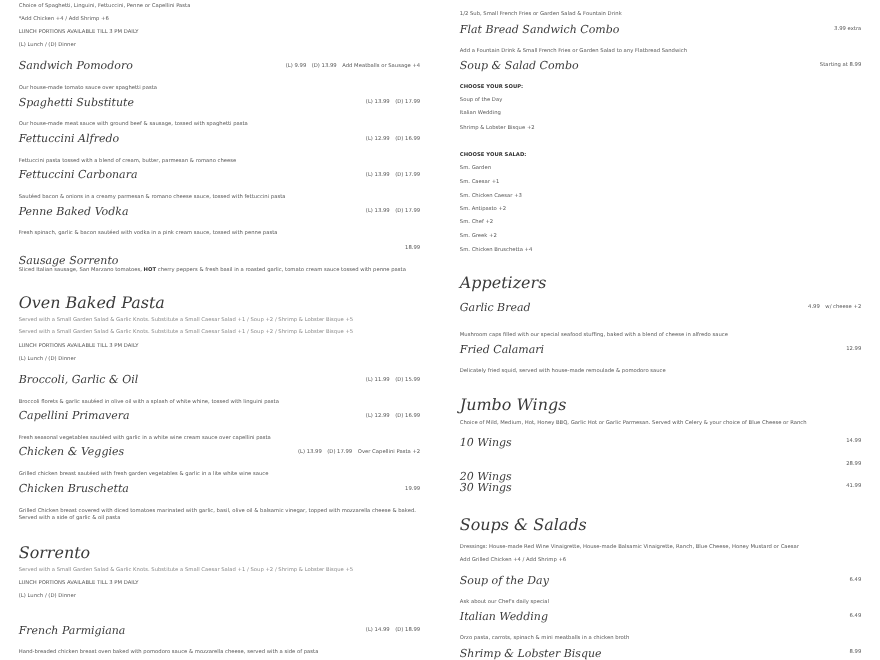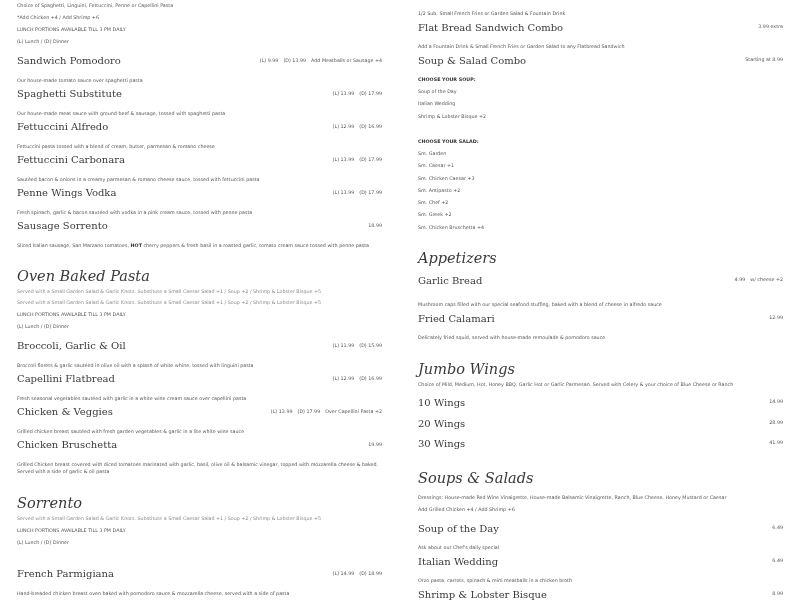--- a/index.html
+++ b/index.html
@@ -6,21 +6,21 @@
   html, body { width: 800px; height: 600px; overflow: hidden; background: #ffffff; }
   body { font-family: "DejaVu Sans", sans-serif; color: #555; position: relative; }
   .col { position: absolute; top: 0; }
   .col-left { left: 17px; width: 365px; }
   .col-right { left: 418px; width: 365px; }
   .abs { position: absolute; left: 0; white-space: nowrap; }
   .note { font-size: 4.8px; color: #555; line-height: 7px; }
   .note.gray { color: #8a8a8a; }
   .note b { color: #333; font-weight: bold; }
   .note.bold { font-weight: bold; color: #333; }
-  .item-name { font-family: "DejaVu Serif", serif; font-size: 10px; color: #3a3a3a; line-height: 12px; }
+  .item-name { font-family: "DejaVu Serif", serif; font-style: italic; font-size: 10px; color: #3a3a3a; line-height: 12px; }
   .section-title { font-family: "DejaVu Serif", serif; font-style: italic; font-size: 14.5px; color: #3a3a3a; line-height: 18px; }
   .price { position: absolute; right: 0; font-size: 4.8px; color: #555; white-space: nowrap; line-height: 7px; }
   .price span + span { margin-left: 5px; }
   .desc-wrap { white-space: normal; width: 362px; }
 </style>
 </head>
 <body>
 
 <div class="col col-left">
 
@@ -38,39 +38,39 @@
   <div class="abs note" style="top:110px">Our house-made meat sauce with ground beef &amp; sausage, tossed with spaghetti pasta</div>
 
   <div class="abs item-name" style="top:121px">Fettuccini Alfredo</div>
   <div class="price" style="top:123px"><span>(L) 12.99</span><span>(D) 16.99</span></div>
   <div class="abs note" style="top:143px">Fettuccini pasta tossed with a blend of cream, butter, parmesan &amp; romano cheese</div>
 
   <div class="abs item-name" style="top:154px">Fettuccini Carbonara</div>
   <div class="price" style="top:156px"><span>(L) 13.99</span><span>(D) 17.99</span></div>
   <div class="abs note" style="top:176px">Sautéed bacon &amp; onions in a creamy parmesan &amp; romano cheese sauce, tossed with fettuccini pasta</div>
 
-  <div class="abs item-name" style="top:187px">Penne Wings Vodka</div>
+  <div class="abs item-name" style="top:187px">Penne Baked Vodka</div>
   <div class="price" style="top:189px"><span>(L) 13.99</span><span>(D) 17.99</span></div>
   <div class="abs note" style="top:209px">Fresh spinach, garlic &amp; bacon sautéed with vodka in a pink cream sauce, tossed with penne pasta</div>
 
-  <div class="abs item-name" style="top:220px">Sausage Sorrento</div>
+  <div class="abs item-name" style="top:232px">Sausage Sorrento</div>
   <div class="price" style="top:222px">18.99</div>
   <div class="abs note" style="top:242px"><span>Sliced Italian sausage, San Marzano tomatoes, </span><b>HOT</b><span> cherry peppers &amp; fresh basil in a roasted garlic, tomato cream sauce tossed with penne pasta</span></div>
 
   <div class="abs section-title" style="top:267px">Oven Baked Pasta</div>
   <div class="abs note gray" style="top:288px">Served with a Small Garden Salad &amp; Garlic Knots. Substitute a Small Caesar Salad +1 / Soup +2 / Shrimp &amp; Lobster Bisque +5</div>
   <div class="abs note gray" style="top:299px">Served with a Small Garden Salad &amp; Garlic Knots. Substitute a Small Caesar Salad +1 / Soup +2 / Shrimp &amp; Lobster Bisque +5</div>
   <div class="abs note" style="top:311px">LUNCH PORTIONS AVAILABLE TILL 3 PM DAILY</div>
   <div class="abs note" style="top:323px">(L) Lunch / (D) Dinner</div>
 
   <div class="abs item-name" style="top:340px">Broccoli, Garlic &amp; Oil</div>
   <div class="price" style="top:342px"><span>(L) 11.99</span><span>(D) 15.99</span></div>
   <div class="abs note" style="top:362px">Broccoli florets &amp; garlic sautéed in olive oil with a splash of white whine, tossed with linguini pasta</div>
 
-  <div class="abs item-name" style="top:373px">Capellini Flatbread</div>
+  <div class="abs item-name" style="top:373px">Capellini Primavera</div>
   <div class="price" style="top:375px"><span>(L) 12.99</span><span>(D) 16.99</span></div>
   <div class="abs note" style="top:395px">Fresh seasonal vegetables sautéed with garlic in a white wine cream sauce over capellini pasta</div>
 
   <div class="abs item-name" style="top:406px">Chicken &amp; Veggies</div>
   <div class="price" style="top:408px"><span>(L) 13.99</span><span>(D) 17.99</span><span>Over Capellini Pasta +2</span></div>
   <div class="abs note" style="top:428px">Grilled chicken breast sautéed with fresh garden vegetables &amp; garlic in a lite white wine sauce</div>
 
   <div class="abs item-name" style="top:439px">Chicken Bruschetta</div>
   <div class="price" style="top:441px">19.99</div>
   <div class="abs note desc-wrap" style="top:461px">Grilled Chicken breast covered with diced tomatoes marinated with garlic, basil, olive oil &amp; balsamic vinegar, topped with mozzarella cheese &amp; baked. Served with a side of garlic &amp; oil pasta</div>
@@ -116,21 +116,21 @@
   <div class="abs note" style="top:301px">Mushroom caps filled with our special seafood stuffing, baked with a blend of cheese in alfredo sauce</div>
 
   <div class="abs item-name" style="top:313px">Fried Calamari</div>
   <div class="price" style="top:314px">12.99</div>
   <div class="abs note" style="top:334px">Delicately fried squid, served with house-made remoulade &amp; pomodoro sauce</div>
 
   <div class="abs section-title" style="top:360px">Jumbo Wings</div>
   <div class="abs note" style="top:381px">Choice of Mild, Medium, Hot, Honey BBQ, Garlic Hot or Garlic Parmesan.  Served with Celery &amp; your choice of Blue Cheese or Ranch</div>
   <div class="abs item-name" style="top:397px">10 Wings</div>
   <div class="price" style="top:398px">14.99</div>
-  <div class="abs item-name" style="top:418px">20 Wings</div>
+  <div class="abs item-name" style="top:428px">20 Wings</div>
   <div class="price" style="top:419px">28.99</div>
   <div class="abs item-name" style="top:438px">30 Wings</div>
   <div class="price" style="top:439px">41.99</div>
 
   <div class="abs section-title" style="top:469px">Soups &amp; Salads</div>
   <div class="abs note" style="top:494px">Dressings:  House-made Red Wine Vinaigrette, House-made Balsamic Vinaigrette, Ranch, Blue Cheese, Honey Mustard or Caesar</div>
   <div class="abs note" style="top:506px">Add Grilled Chicken +4 / Add Shrimp +6</div>
 
   <div class="abs item-name" style="top:523px">Soup of the Day</div>
   <div class="price" style="top:524px">6.49</div>

